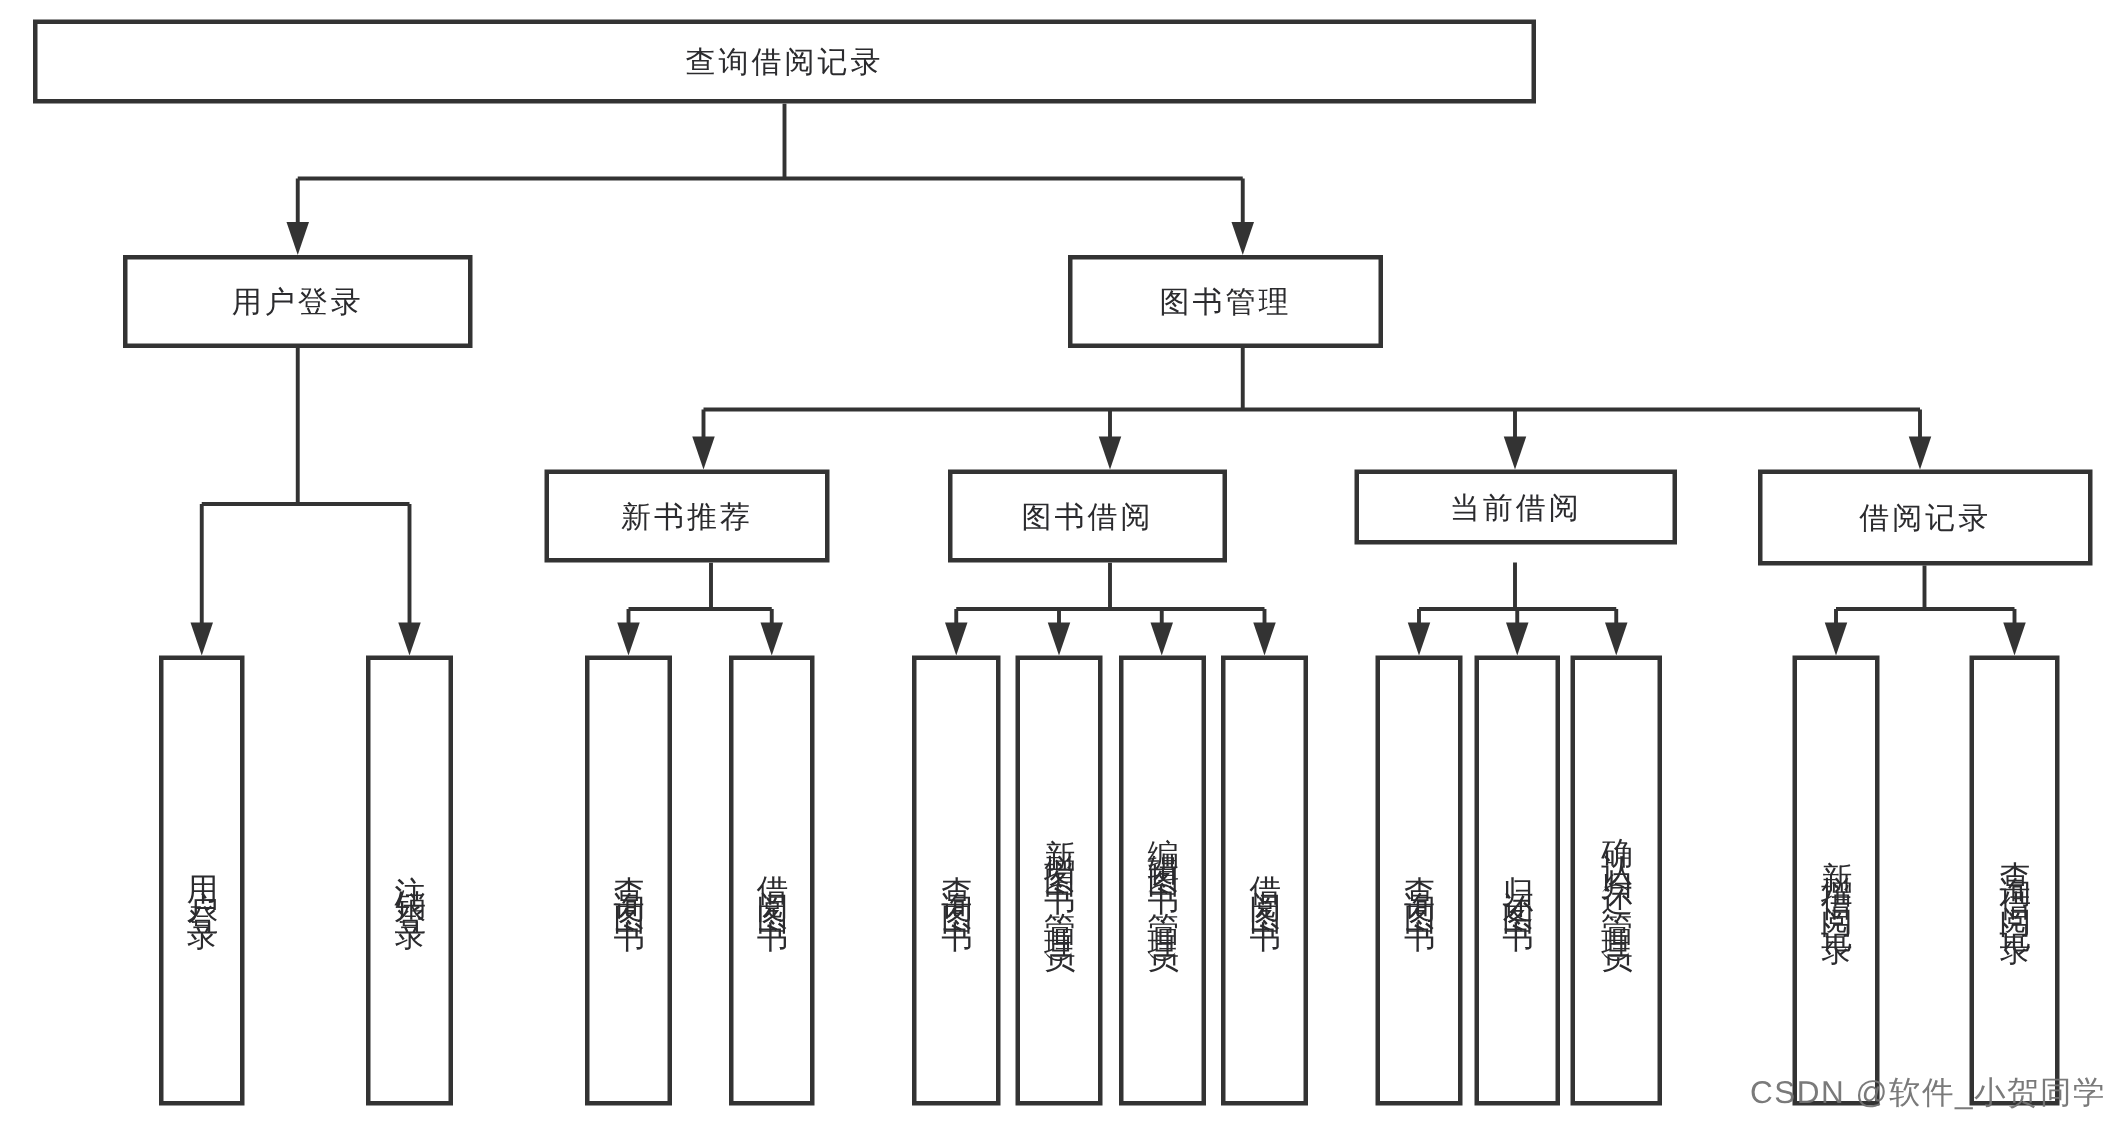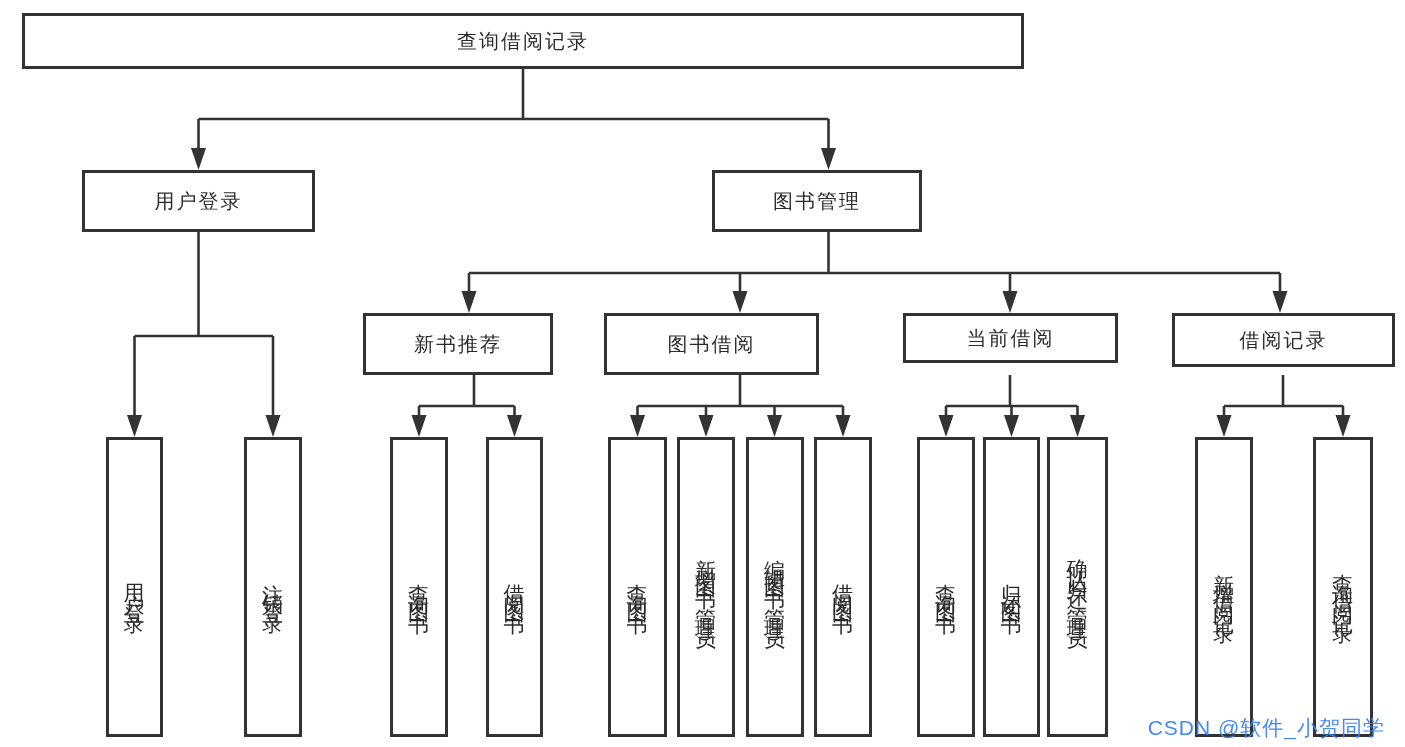--- a/index.html
+++ b/index.html
@@ -12,22 +12,22 @@
     position:absolute;background:#ffffff;border:3px solid #333333;
     box-sizing:border-box;display:flex;align-items:center;justify-content:center;
     color:#2b2b2e;
   }
   .node.h{font-size:20px;letter-spacing:2px;white-space:nowrap;}
   .node.v{
     writing-mode:vertical-rl;text-orientation:mixed;
     font-size:21px;letter-spacing:10px;line-height:1;
   }
   #watermark{
-    position:absolute;right:20px;bottom:5px;font-size:21px;letter-spacing:1px;
-    color:#3b82f6;opacity:.95;z-index:10;white-space:nowrap;
+    position:absolute;right:1px;bottom:5px;font-size:21px;letter-spacing:1px;
+    color:#737373;opacity:.95;z-index:10;white-space:nowrap;
   }
 </style>
 </head>
 <body>
 
 <div id="canvas">
 
   <svg id="connector-svg" viewBox="0 0 1405 747" xmlns="http://www.w3.org/2000/svg">
       <path d="M 523 69 V 119 M 198.5 119 H 828.5 M 198.5 119 V 164 M 828.5 119 V 164" stroke="#333333" stroke-width="2.6" fill="none"></path>
       <polygon points="191,148 206,148 198.5,170" fill="#333333"></polygon>
@@ -56,23 +56,23 @@
       <polygon points="1216.5,415 1231.5,415 1224,437" fill="#333333"></polygon>
       <polygon points="1335.5,415 1350.5,415 1343,437" fill="#333333"></polygon>
     </svg>
 
   <div class="node h" style="left:22px;top:13px;width:1002px;height:56px">查询借阅记录</div>
 
   <div class="node h" style="left:82px;top:170px;width:233px;height:62px">用户登录</div>
   <div class="node h" style="left:712px;top:170px;width:210px;height:62px">图书管理</div>
 
   <div class="node h" style="left:363px;top:313px;width:190px;height:62px">新书推荐</div>
-  <div class="node h" style="left:604px;top:313px;width:215px;height:62px">图书借阅</div>
+  <div class="node h" style="left:632px;top:313px;width:186px;height:62px">图书借阅</div>
   <div class="node h" style="left:903px;top:313px;width:215px;height:50px">当前借阅</div>
-  <div class="node h" style="left:1172px;top:313px;width:223px;height:54px">借阅记录</div>
+  <div class="node h" style="left:1172px;top:313px;width:223px;height:64px">借阅记录</div>
 
   <div class="node v" style="left:106px;top:437px;width:57px;height:300px">用户登录</div>
   <div class="node v" style="left:244px;top:437px;width:58px;height:300px">注销登录</div>
 
   <div class="node v" style="left:390px;top:437px;width:58px;height:300px">查询图书</div>
   <div class="node v" style="left:486px;top:437px;width:57px;height:300px">借阅图书</div>
 
   <div class="node v" style="left:608px;top:437px;width:59px;height:300px">查询图书</div>
   <div class="node v" style="left:677px;top:437px;width:58px;height:300px">新增图书（管理员）</div>
   <div class="node v" style="left:746px;top:437px;width:58px;height:300px">编辑图书（管理员）</div>

